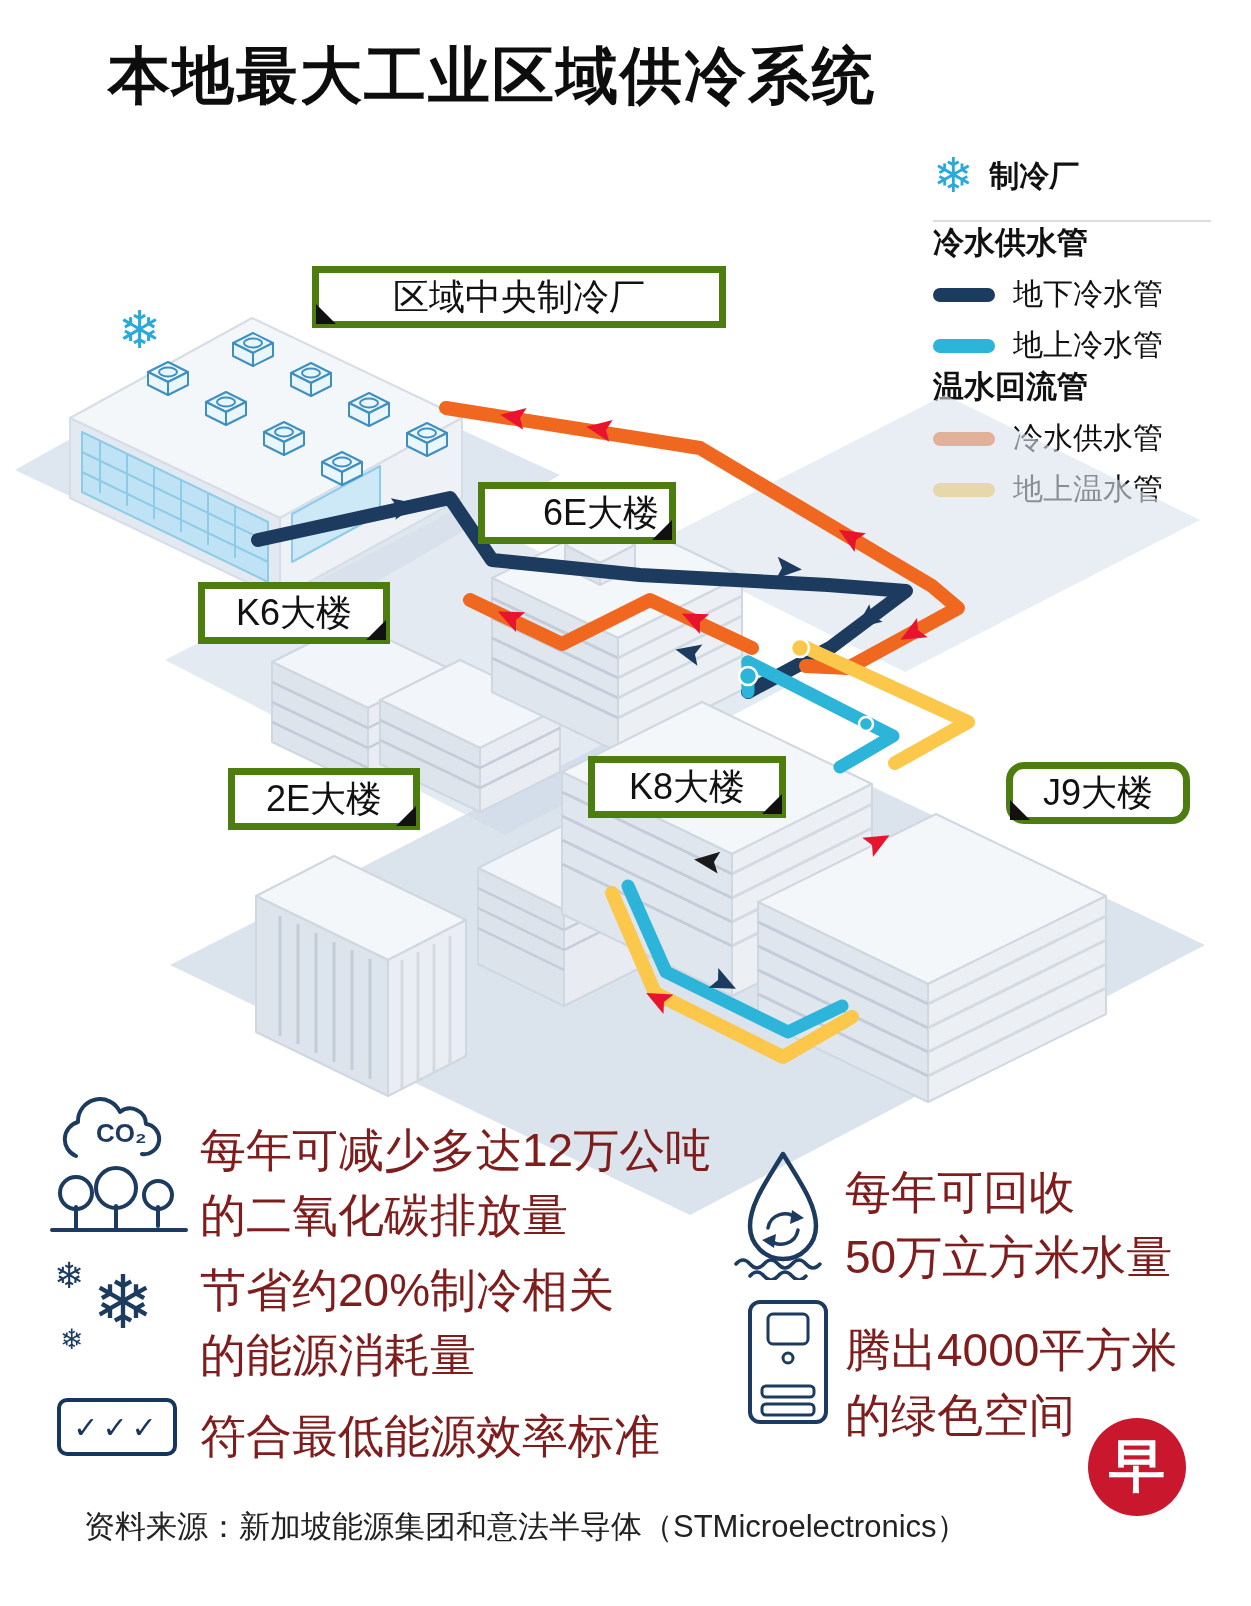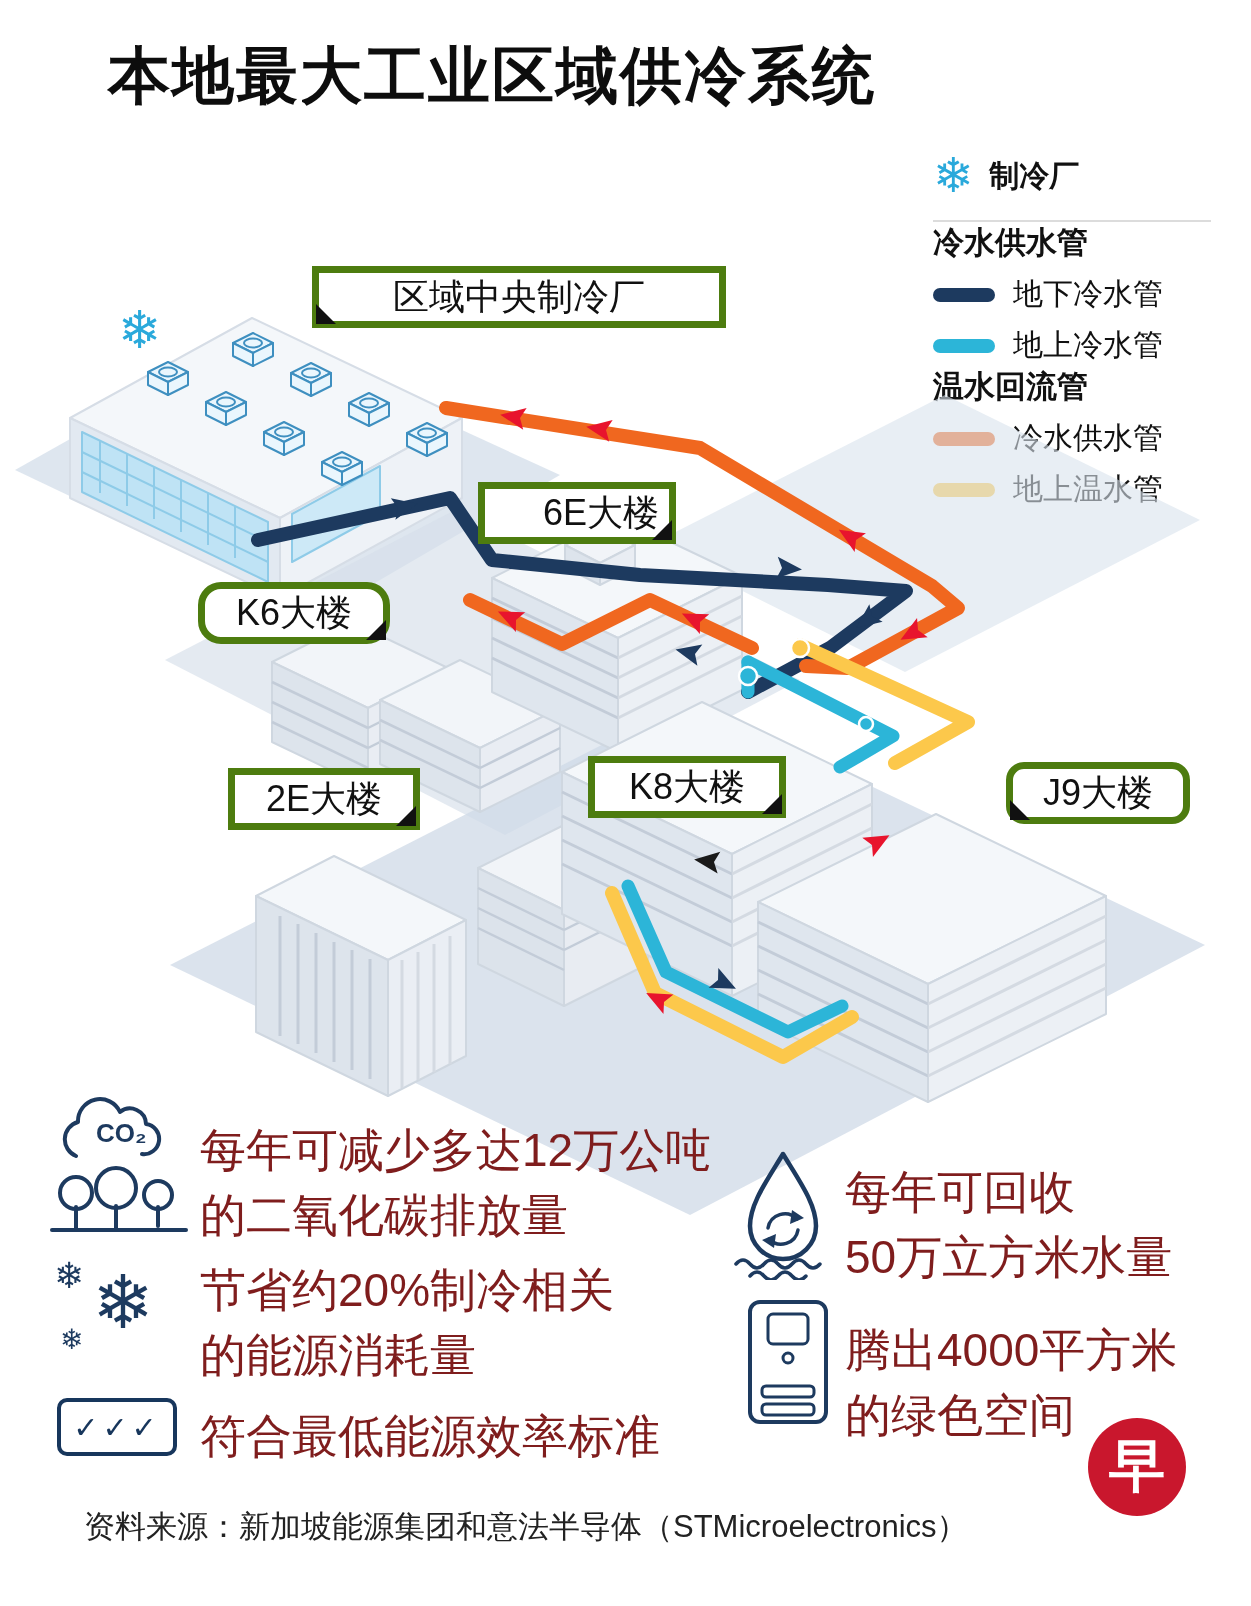--- a/index.html
+++ b/index.html
@@ -270,21 +270,21 @@
   </svg>
 
   <div class="lbl" style="left:312px;top:266px;width:414px;">
     <span>区域中央制冷厂</span>
       <i class="tri bl"></i>
   </div>
   <div class="lbl" style="left:478px;top:482px;width:198px;padding-left:48px;">
     <span>6E大楼</span>
       <i class="tri br"></i>
   </div>
-  <div class="lbl" style="left:198px;top:582px;width:192px;border-radius:23px;">
+  <div class="lbl" style="left:198px;top:582px;width:192px;">
     <span>K6大楼</span>
       <i class="tri br"></i>
   </div>
   <div class="lbl" style="left:228px;top:768px;width:192px;">
     <span>2E大楼</span>
       <i class="tri br"></i>
   </div>
   <div class="lbl" style="left:588px;top:756px;width:198px;">
     <span>K8大楼</span>
       <i class="tri br"></i>

